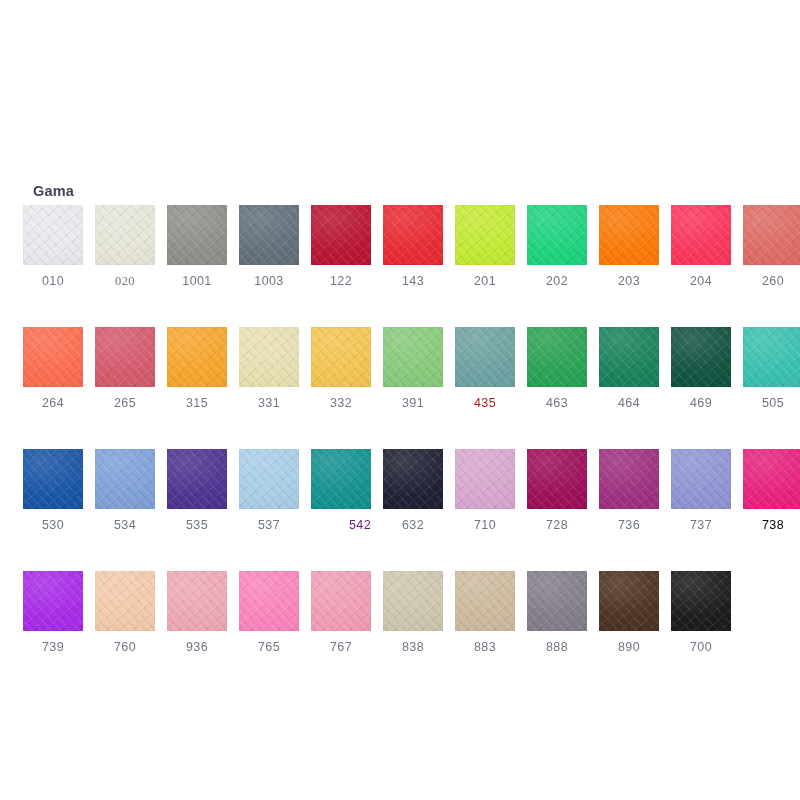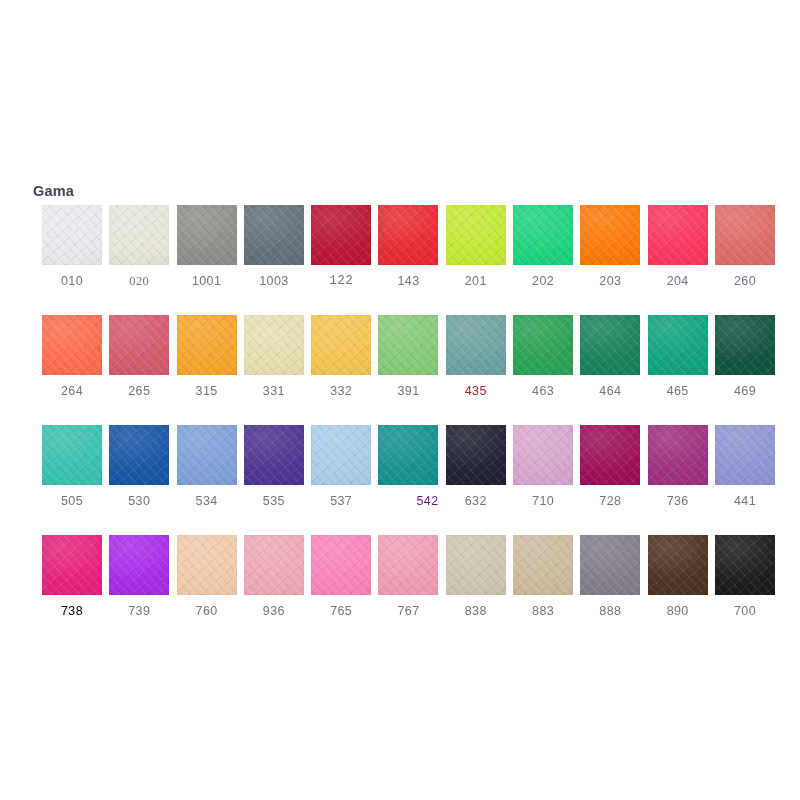--- a/index.html
+++ b/index.html
@@ -32,28 +32,29 @@
     font-weight: 700;
     letter-spacing: 0.2px;
     color: #3f4552;
     line-height: 18px;
     white-space: nowrap;
   }
 
   
   .swatch-grid {
     position: absolute;
-    left: 42px;
+    left: 23px;
     top: 205px;
     width: 740px;
     display: grid;
     grid-template-columns: repeat(11, 60px);
     column-gap: 7.3px;
     row-gap: 0px;
     grid-auto-rows: 110px;
+    gap: 12px;
   }
 
   .swatch-cell {
     width: 60px;
     height: 104px;
     position: relative;
   }
 
   .swatch-chip {
     position: relative;
@@ -142,21 +143,21 @@
       <div class="swatch-cell">
         <div class="swatch-chip" style="background-color: rgb(141, 141, 136); --seed: 2;"></div>
         <div class="swatch-label" style="color: rgb(111, 118, 130);">1001</div>
       </div>
       <div class="swatch-cell">
         <div class="swatch-chip" style="background-color: rgb(94, 109, 121); --seed: 3;"></div>
         <div class="swatch-label" style="color: rgb(111, 118, 130);">1003</div>
       </div>
       <div class="swatch-cell">
         <div class="swatch-chip" style="background-color: rgb(184, 16, 46); --seed: 4;"></div>
-        <div class="swatch-label" style="color: rgb(111, 118, 130); font-family: Liberation Mono, monospace;">122</div>
+        <div class="swatch-label" style="color: rgb(111, 118, 130);">122</div>
       </div>
       <div class="swatch-cell">
         <div class="swatch-chip" style="background-color: rgb(232, 38, 47); --seed: 5;"></div>
         <div class="swatch-label" style="color: rgb(111, 118, 130);">143</div>
       </div>
       <div class="swatch-cell">
         <div class="swatch-chip" style="background-color: rgb(195, 233, 49); --seed: 6;"></div>
         <div class="swatch-label" style="color: rgb(111, 118, 130);">201</div>
       </div>
       <div class="swatch-cell">
@@ -205,24 +206,20 @@
       </div>
       <div class="swatch-cell">
         <div class="swatch-chip" style="background-color: rgb(37, 160, 81); --seed: 18;"></div>
         <div class="swatch-label" style="color: rgb(111, 118, 130);">463</div>
       </div>
       <div class="swatch-cell">
         <div class="swatch-chip" style="background-color: rgb(20, 128, 87); --seed: 19;"></div>
         <div class="swatch-label" style="color: rgb(111, 118, 130);">464</div>
       </div>
       <div class="swatch-cell">
-        <div class="swatch-chip" style="background-color: rgb(10, 161, 124); --seed: 20;"></div>
-        <div class="swatch-label" style="color: rgb(111, 118, 130);">465</div>
-      </div>
-      <div class="swatch-cell">
         <div class="swatch-chip" style="background-color: rgb(12, 79, 60); --seed: 21;"></div>
         <div class="swatch-label" style="color: rgb(111, 118, 130);">469</div>
       </div>
       <div class="swatch-cell">
         <div class="swatch-chip" style="background-color: rgb(53, 191, 174); --seed: 22;"></div>
         <div class="swatch-label" style="color: rgb(111, 118, 130);">505</div>
       </div>
       <div class="swatch-cell">
         <div class="swatch-chip" style="background-color: rgb(19, 81, 164); --seed: 23;"></div>
         <div class="swatch-label" style="color: rgb(111, 118, 130);">530</div>
@@ -254,21 +251,21 @@
       <div class="swatch-cell">
         <div class="swatch-chip" style="background-color: rgb(154, 10, 85); --seed: 30;"></div>
         <div class="swatch-label" style="color: rgb(111, 118, 130);">728</div>
       </div>
       <div class="swatch-cell">
         <div class="swatch-chip" style="background-color: rgb(156, 43, 125); --seed: 31;"></div>
         <div class="swatch-label" style="color: rgb(111, 118, 130);">736</div>
       </div>
       <div class="swatch-cell">
         <div class="swatch-chip" style="background-color: rgb(140, 147, 210); --seed: 32;"></div>
-        <div class="swatch-label" style="color: rgb(111, 118, 130);">441</div>
+        <div class="swatch-label" style="color: rgb(111, 118, 130);">737</div>
       </div>
       <div class="swatch-cell">
         <div class="swatch-chip" style="background-color: rgb(231, 29, 122); --seed: 33;"></div>
         <div class="swatch-label" style="color: #000000;">738</div>
       </div>
       <div class="swatch-cell">
         <div class="swatch-chip" style="background-color: rgb(166, 39, 232); --seed: 34;"></div>
         <div class="swatch-label" style="color: rgb(111, 118, 130);">739</div>
       </div>
       <div class="swatch-cell">

